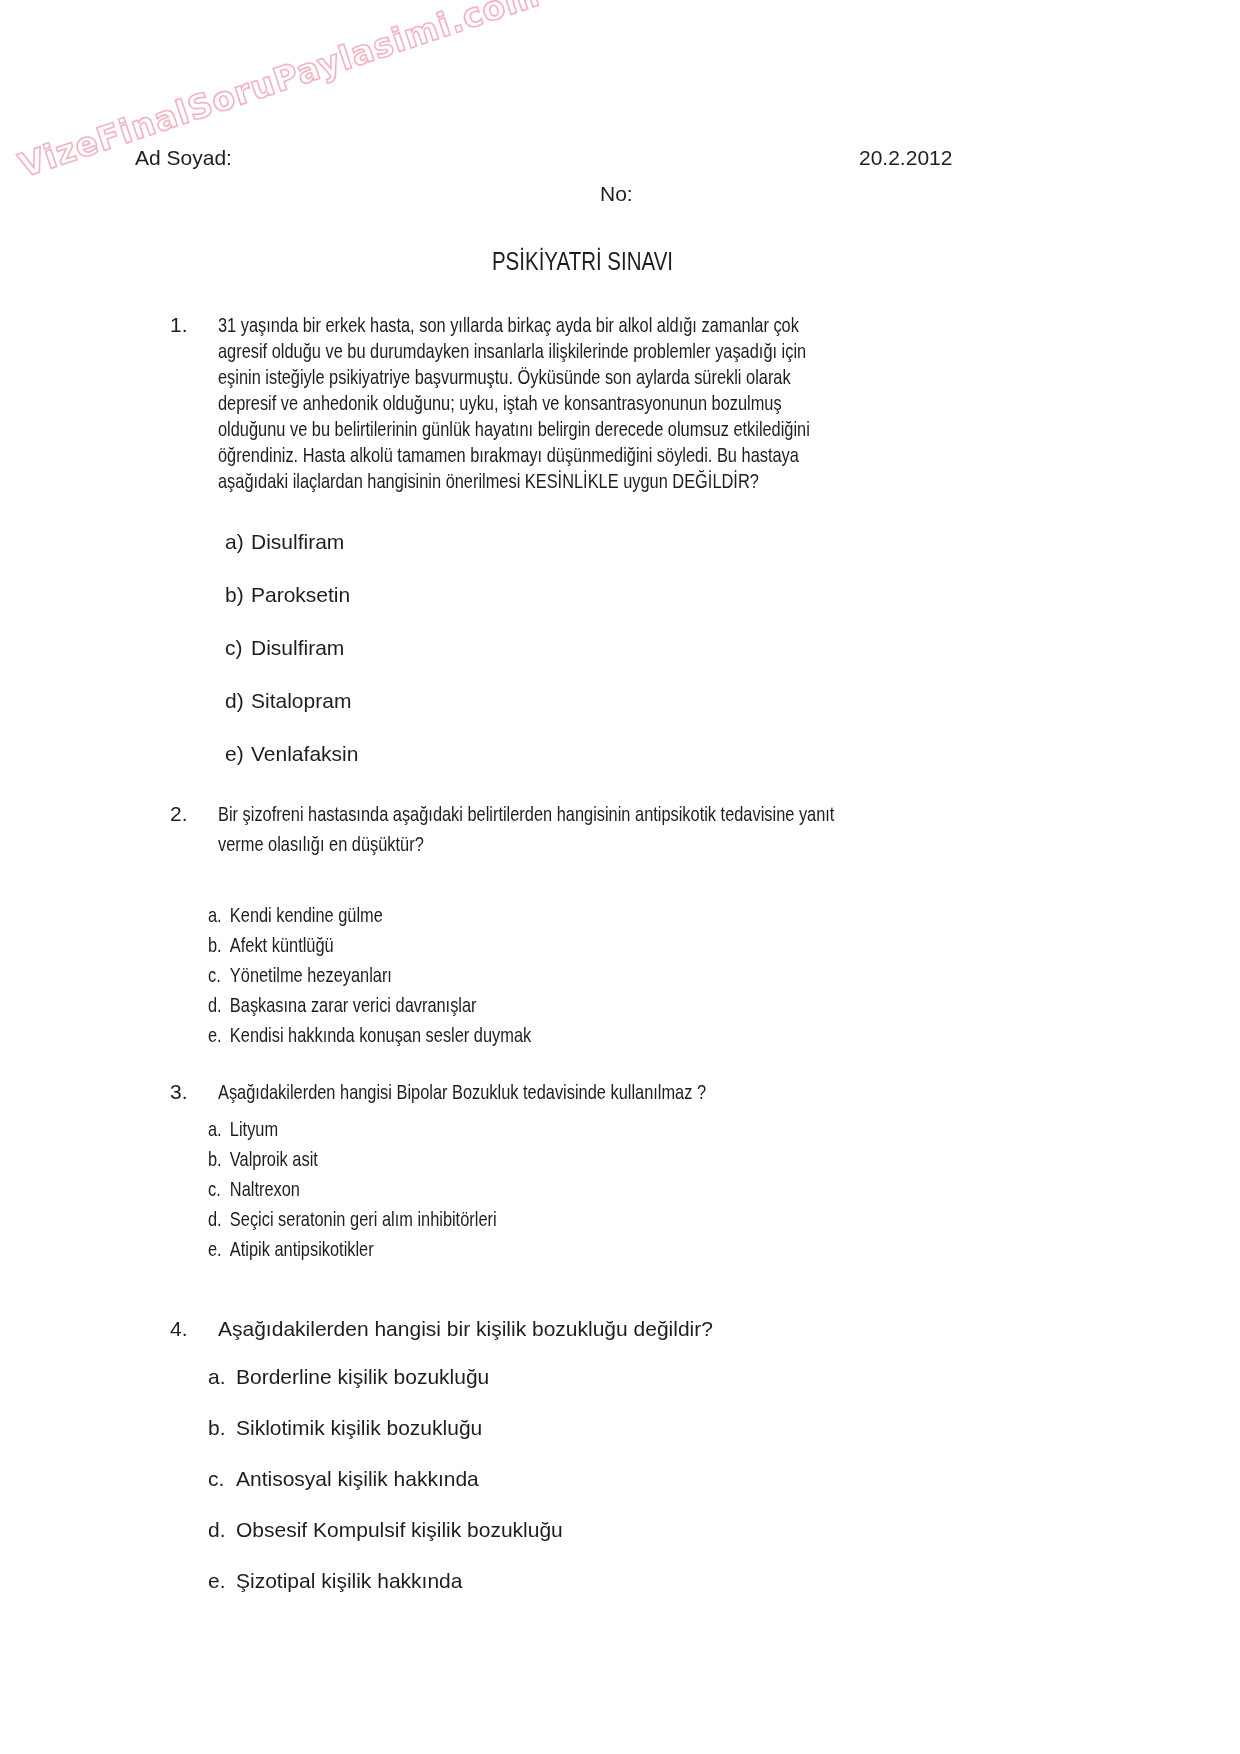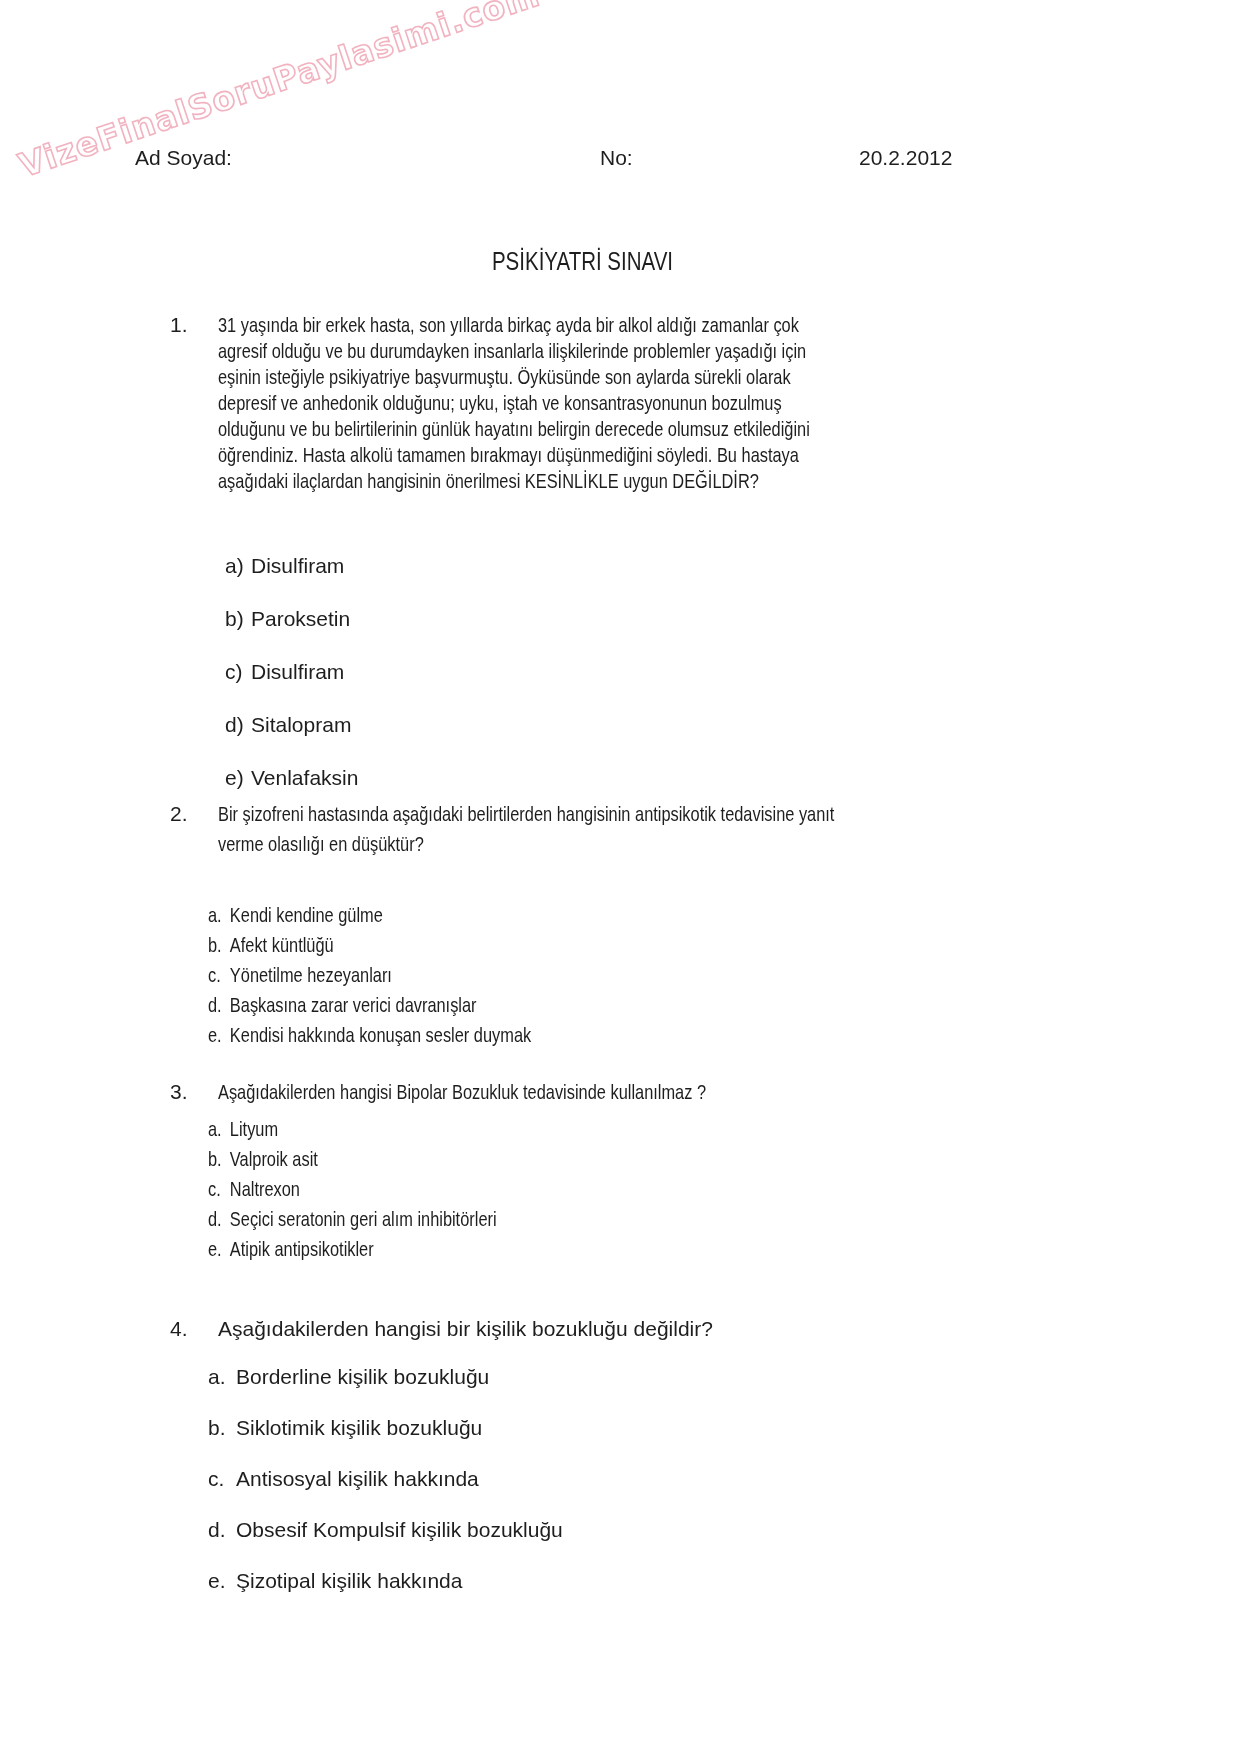--- a/index.html
+++ b/index.html
@@ -29,21 +29,21 @@
     -webkit-text-stroke: 1.6px #f2b3c0;
     text-stroke: 1.6px #f2b3c0;
     transform: rotate(-18.5deg);
     transform-origin: 0 0;
     pointer-events: none;
   }
 
   
   .hdr { top: 145px; font-size: 21px; line-height: 26px; }
   .hdr-name { left: 135px; }
-  .hdr-no   { left: 600px; }
+  .hdr-no   { left: 600px; margin-top: 36px; }
   .hdr-date { left: 859px; }
 
   
   .title {
     top: 247px;
     left: 135px;
     width: 895px;
     text-align: center;
     font-size: 25px;
     line-height: 28px;
@@ -64,21 +64,21 @@
   .lh30 .qnum, .lh30.qwrap .qtext { line-height: 30px; }
 
   
   .cx   { transform: scaleX(0.78); transform-origin: 0 0; }
 
   
   .opts { position: absolute; font-size: 21px; }
   .opts .opt { white-space: nowrap; }
   .opt-letter { display: inline-block; width: 28px; }
   .opts-paren { left: 225px; }
-  .opts-paren .opt { line-height: 21px; margin-bottom: 32px; margin-top: 24px; }
+  .opts-paren .opt { line-height: 21px; margin-bottom: 32px; }
   .opts-paren .opt-letter { width: 26px; }
   .opts-dot { left: 208px; }
   .opts-dot .opt { line-height: 30px; }
   .opts-wide .opt { line-height: 21px; margin-bottom: 30px; }
 </style>
 </head>
 <body>
 
 <div class="page">
 

